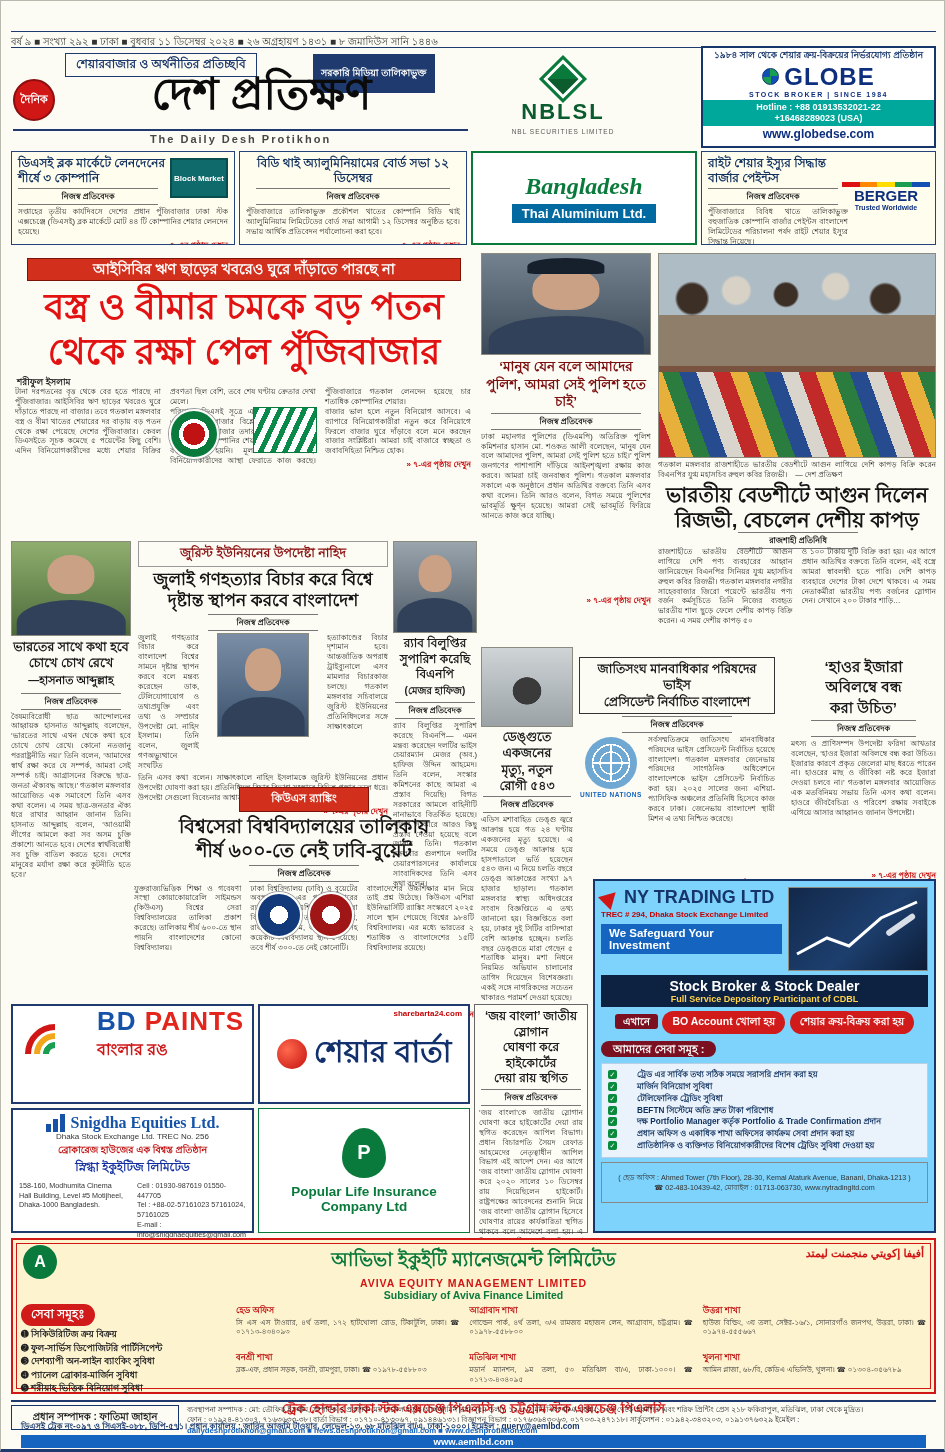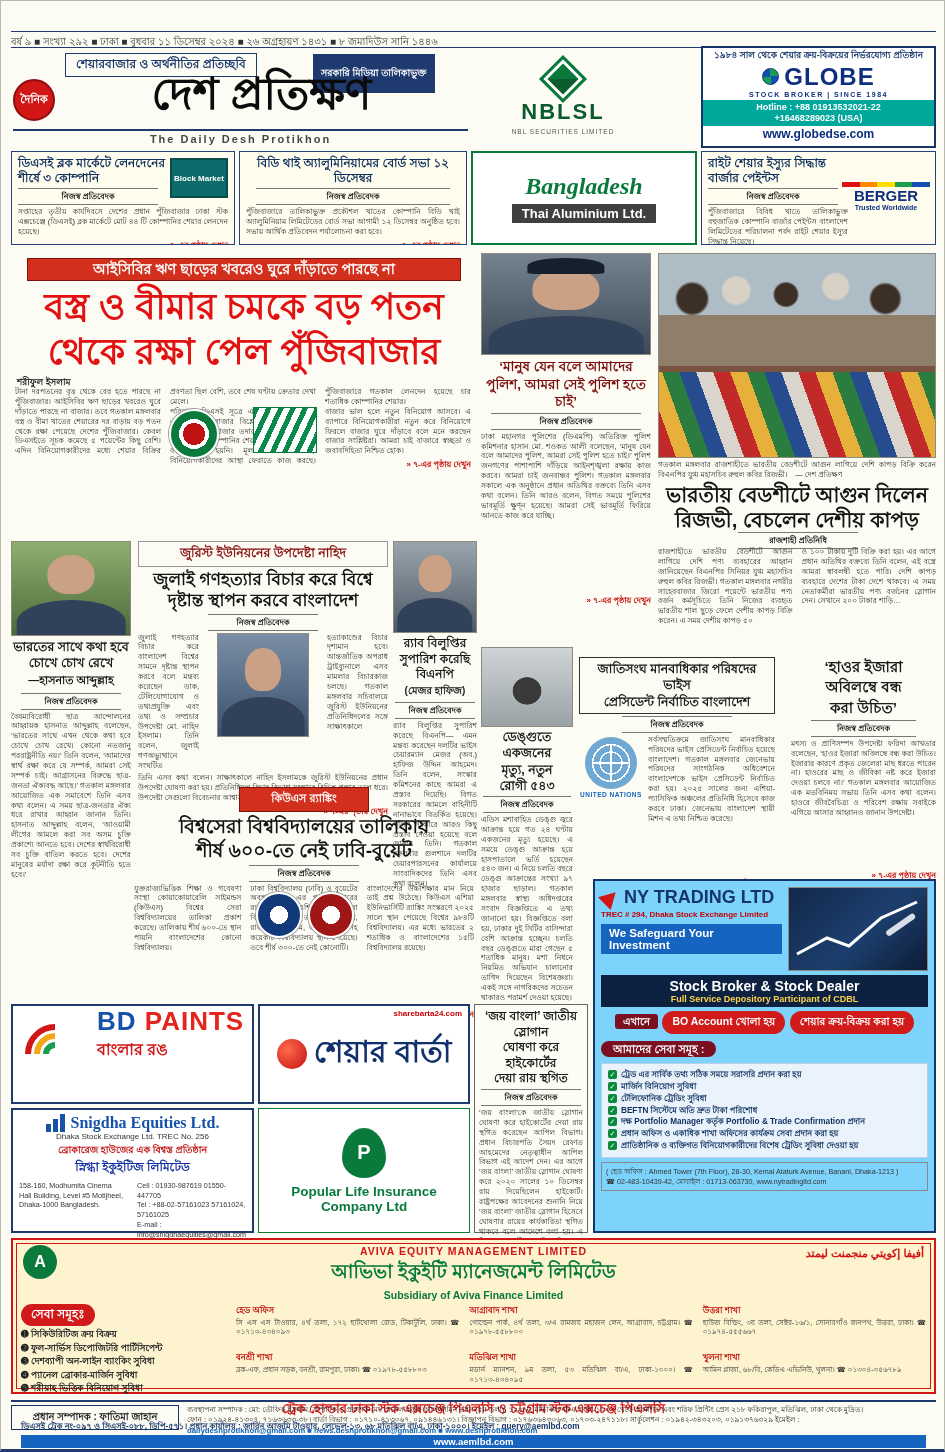--- a/index.html
+++ b/index.html
@@ -19,21 +19,21 @@
 .hl-dark{color:#141414;font-weight:800;text-align:center;line-height:1.25}
 .rule{background:#1e3a6e}
 .photo{position:relative;overflow:hidden;border:1px solid #8b8b80}
 .portrait::before{content:"";position:absolute;left:50%;top:14%;width:40%;height:42%;
   transform:translateX(-50%);background:#caa184;border-radius:48% 48% 42% 42%}
 .portrait::after{content:"";position:absolute;left:50%;bottom:-10%;width:92%;height:48%;
   transform:translateX(-50%);background:#32415a;border-radius:50% 50% 0 0}
 .seal{border-radius:50%;display:flex;align-items:center;justify-content:center;color:#fff;
   font-weight:bold;border:2px solid #fff;box-shadow:0 0 0 1px #999}
 .pill{display:inline-block;background:#d11a1a;color:#fff;font-weight:bold;border-radius:12px;padding:3px 10px}
-.chk{display:flex;align-items:flex-start;gap:4px;margin:2px 0}
+.chk{display:flex;align-items:flex-start;gap:20px;margin:2px 0}
 .chk .mark{width:9px;height:9px;background:#0a8a3c;color:#fff;font-size:7px;line-height:9px;
   text-align:center;flex:0 0 9px;border-radius:2px}
 .chk .txt{font-size:8.2px;font-weight:bold;color:#0d2f5e;line-height:1.2;text-align:left}
 .offhead{color:#c01212;font-weight:bold;font-size:8.5px}
 .offbody{font-size:7.2px;color:#333;line-height:1.3;text-align:justify}
 </style>
 </head>
 <body>
 
 <div class="page">
@@ -79,21 +79,21 @@
 
   <div class="abs box" style="left:238px;top:150px;width:228px;height:94px">
     <div class="btitle" style="text-align:center">বিডি থাই অ্যালুমিনিয়ামের বোর্ড সভা ১২ ডিসেম্বর</div>
     <div class="reporter">নিজস্ব প্রতিবেদক</div>
     <div class="tiny">পুঁজিবাজারে তালিকাভুক্ত প্রকৌশল খাতের কোম্পানি বিডি থাই অ্যালুমিনিয়াম লিমিটেডের বোর্ড সভা আগামী ১২ ডিসেম্বর অনুষ্ঠিত হবে। সভায় আর্থিক প্রতিবেদন পর্যালোচনা করা হবে।</div>
     <div class="more">» ৭-এর পৃষ্ঠায় দেখুন</div>
   </div>
 
   <div class="abs" style="left:470px;top:150px;width:226px;height:94px;border:2px solid #0a7a3c;background:#fff;display:flex;flex-direction:column;align-items:center;justify-content:center;gap:4px">
     <div style="font-family:'Liberation Serif',serif;font-style:italic;font-size:24px;font-weight:bold;color:#0a7a3c">Bangladesh</div>
-    <div style="background:#404040;color:#fff;font-size:13px;font-weight:bold;padding:2px 10px">Thai Aluminium Ltd.</div>
+    <div style="background:#0369a1;color:#fff;font-size:13px;font-weight:bold;padding:2px 10px">Thai Aluminium Ltd.</div>
   </div>
 
   <div class="abs box" style="left:700px;top:150px;width:235px;height:94px">
     <div class="btitle" style="width:140px">রাইট শেয়ার ইস্যুর সিদ্ধান্ত বার্জার পেইন্টস</div>
     <div class="abs" style="right:5px;top:30px;width:88px;text-align:center">
       <div style="height:5px;background:linear-gradient(90deg,#d11 0 20%,#f80 20% 40%,#fd0 40% 60%,#1a9e52 60% 80%,#1450b4 80%)"></div>
       <div style="font-size:15px;font-weight:900;color:#0d2f7e">BERGER</div>
       <div style="font-size:7px;font-weight:bold;color:#0d2f7e">Trusted Worldwide</div>
     </div>
     <div class="reporter" style="width:130px;margin:2px 0">নিজস্ব প্রতিবেদক</div>
@@ -316,21 +316,21 @@
         </div>
       <div class="chk">
           <span class="mark">✓</span>
           <span class="txt">প্রধান অফিস ও একাধিক শাখা অফিসের কার্যক্রম সেবা প্রদান করা হয়</span>
         </div>
       <div class="chk">
           <span class="mark">✓</span>
           <span class="txt">প্রাতিষ্ঠানিক ও ব্যক্তিগত বিনিয়োগকারীদের বিশেষ ট্রেডিং সুবিধা দেওয়া হয়</span>
         </div>
     </div>
-    <div style="border:1px solid #888;margin-top:4px;padding:4px;text-align:left;font-size:7.2px;color:#333;line-height:1.35">
+    <div style="border:1px solid #888;margin-top:4px;padding:10px;text-align:center;font-size:7.2px;color:#333;line-height:1.35">
       <div>( হেড অফিস : Ahmed Tower (7th Floor), 28-30, Kemal Ataturk Avenue, Banani, Dhaka-1213 )</div>
       <div>☎ 02-483-10439-42, মোবাইল : 01713-063730, www.nytradingltd.com</div>
     </div>
   </div>
 
   <div class="abs" style="left:10px;top:1107px;width:243px;height:125px;border:2px solid #1e3a6e;background:#fff;padding:4px 6px">
     <div style="display:flex;align-items:center;justify-content:center;gap:6px">
       <span style="display:inline-flex;align-items:flex-end;gap:2px">
         <span style="width:5px;height:8px;background:#1552a8;display:inline-block"></span>
         <span style="width:5px;height:13px;background:#1552a8;display:inline-block"></span>
@@ -353,22 +353,22 @@
 
   <div class="abs" style="left:257px;top:1107px;width:212px;height:125px;border:1.5px solid #0a7a3c;background:#fff;display:flex;flex-direction:column;align-items:center;justify-content:center;gap:6px">
     <div style="width:44px;height:50px;background:#0a7a3c;border-radius:50% 50% 50% 50%/60% 60% 40% 40%;display:flex;align-items:center;justify-content:center;color:#fff;font-weight:900;font-size:20px">P</div>
     <div style="font-size:13.5px;font-weight:bold;color:#0a7a3c;text-align:center;padding:0 8px">Popular Life Insurance Company Ltd</div>
   </div>
 
   <div class="abs" style="left:10px;top:1237px;width:925px;height:156px;background:#fdf3cf;border:2px solid #d11616;box-shadow:inset 0 0 0 3px #fdf3cf, inset 0 0 0 4px #d11616;padding:5px 8px">
     <div style="position:relative;text-align:center">
       <div class="abs" style="left:2px;top:0;width:34px;height:34px;border-radius:50%;background:#0a7a3c;color:#fff;font-weight:900;font-size:16px;display:flex;align-items:center;justify-content:center">A</div>
       <div class="abs" style="right:2px;top:2px;font-size:11px;font-weight:bold;color:#d11616">أفيفا إكويتي منجمنت ليمتد</div>
+      <div style="font-size:19px;font-weight:900;color:#0a7a3c">আভিভা ইকুইটি ম্যানেজমেন্ট লিমিটেড</div>
       <div style="font-size:10.5px;font-weight:bold;color:#d11616;letter-spacing:1px">AVIVA EQUITY MANAGEMENT LIMITED</div>
-      <div style="font-size:19px;font-weight:900;color:#0a7a3c">আভিভা ইকুইটি ম্যানেজমেন্ট লিমিটেড</div>
       <div style="font-size:10.5px;font-weight:bold;color:#0a7a3c">Subsidiary of Aviva Finance Limited</div>
     </div>
     <div style="display:flex;gap:10px;margin-top:3px">
       <div style="flex:0 0 205px">
         <span class="pill" style="font-size:12px;padding:1px 10px">সেবা সমূহঃ</span>
         <div style="font-size:9px;font-weight:bold;color:#222;line-height:1.5;margin-top:2px">
           <div>➊ <span>সিকিউরিটিজ ক্রয় বিক্রয়</span></div>
           <div>➋ <span>ফুল-সার্ভিস ডিপোজিটরি পার্টিসিপেন্ট</span></div>
           <div>➌ <span>দেশব্যাপী অন-লাইন ব্যাংকিং সুবিধা</span></div>
           <div>➍ <span>প্যানেল ব্রোকার-মার্জিন সুবিধা</span></div>

